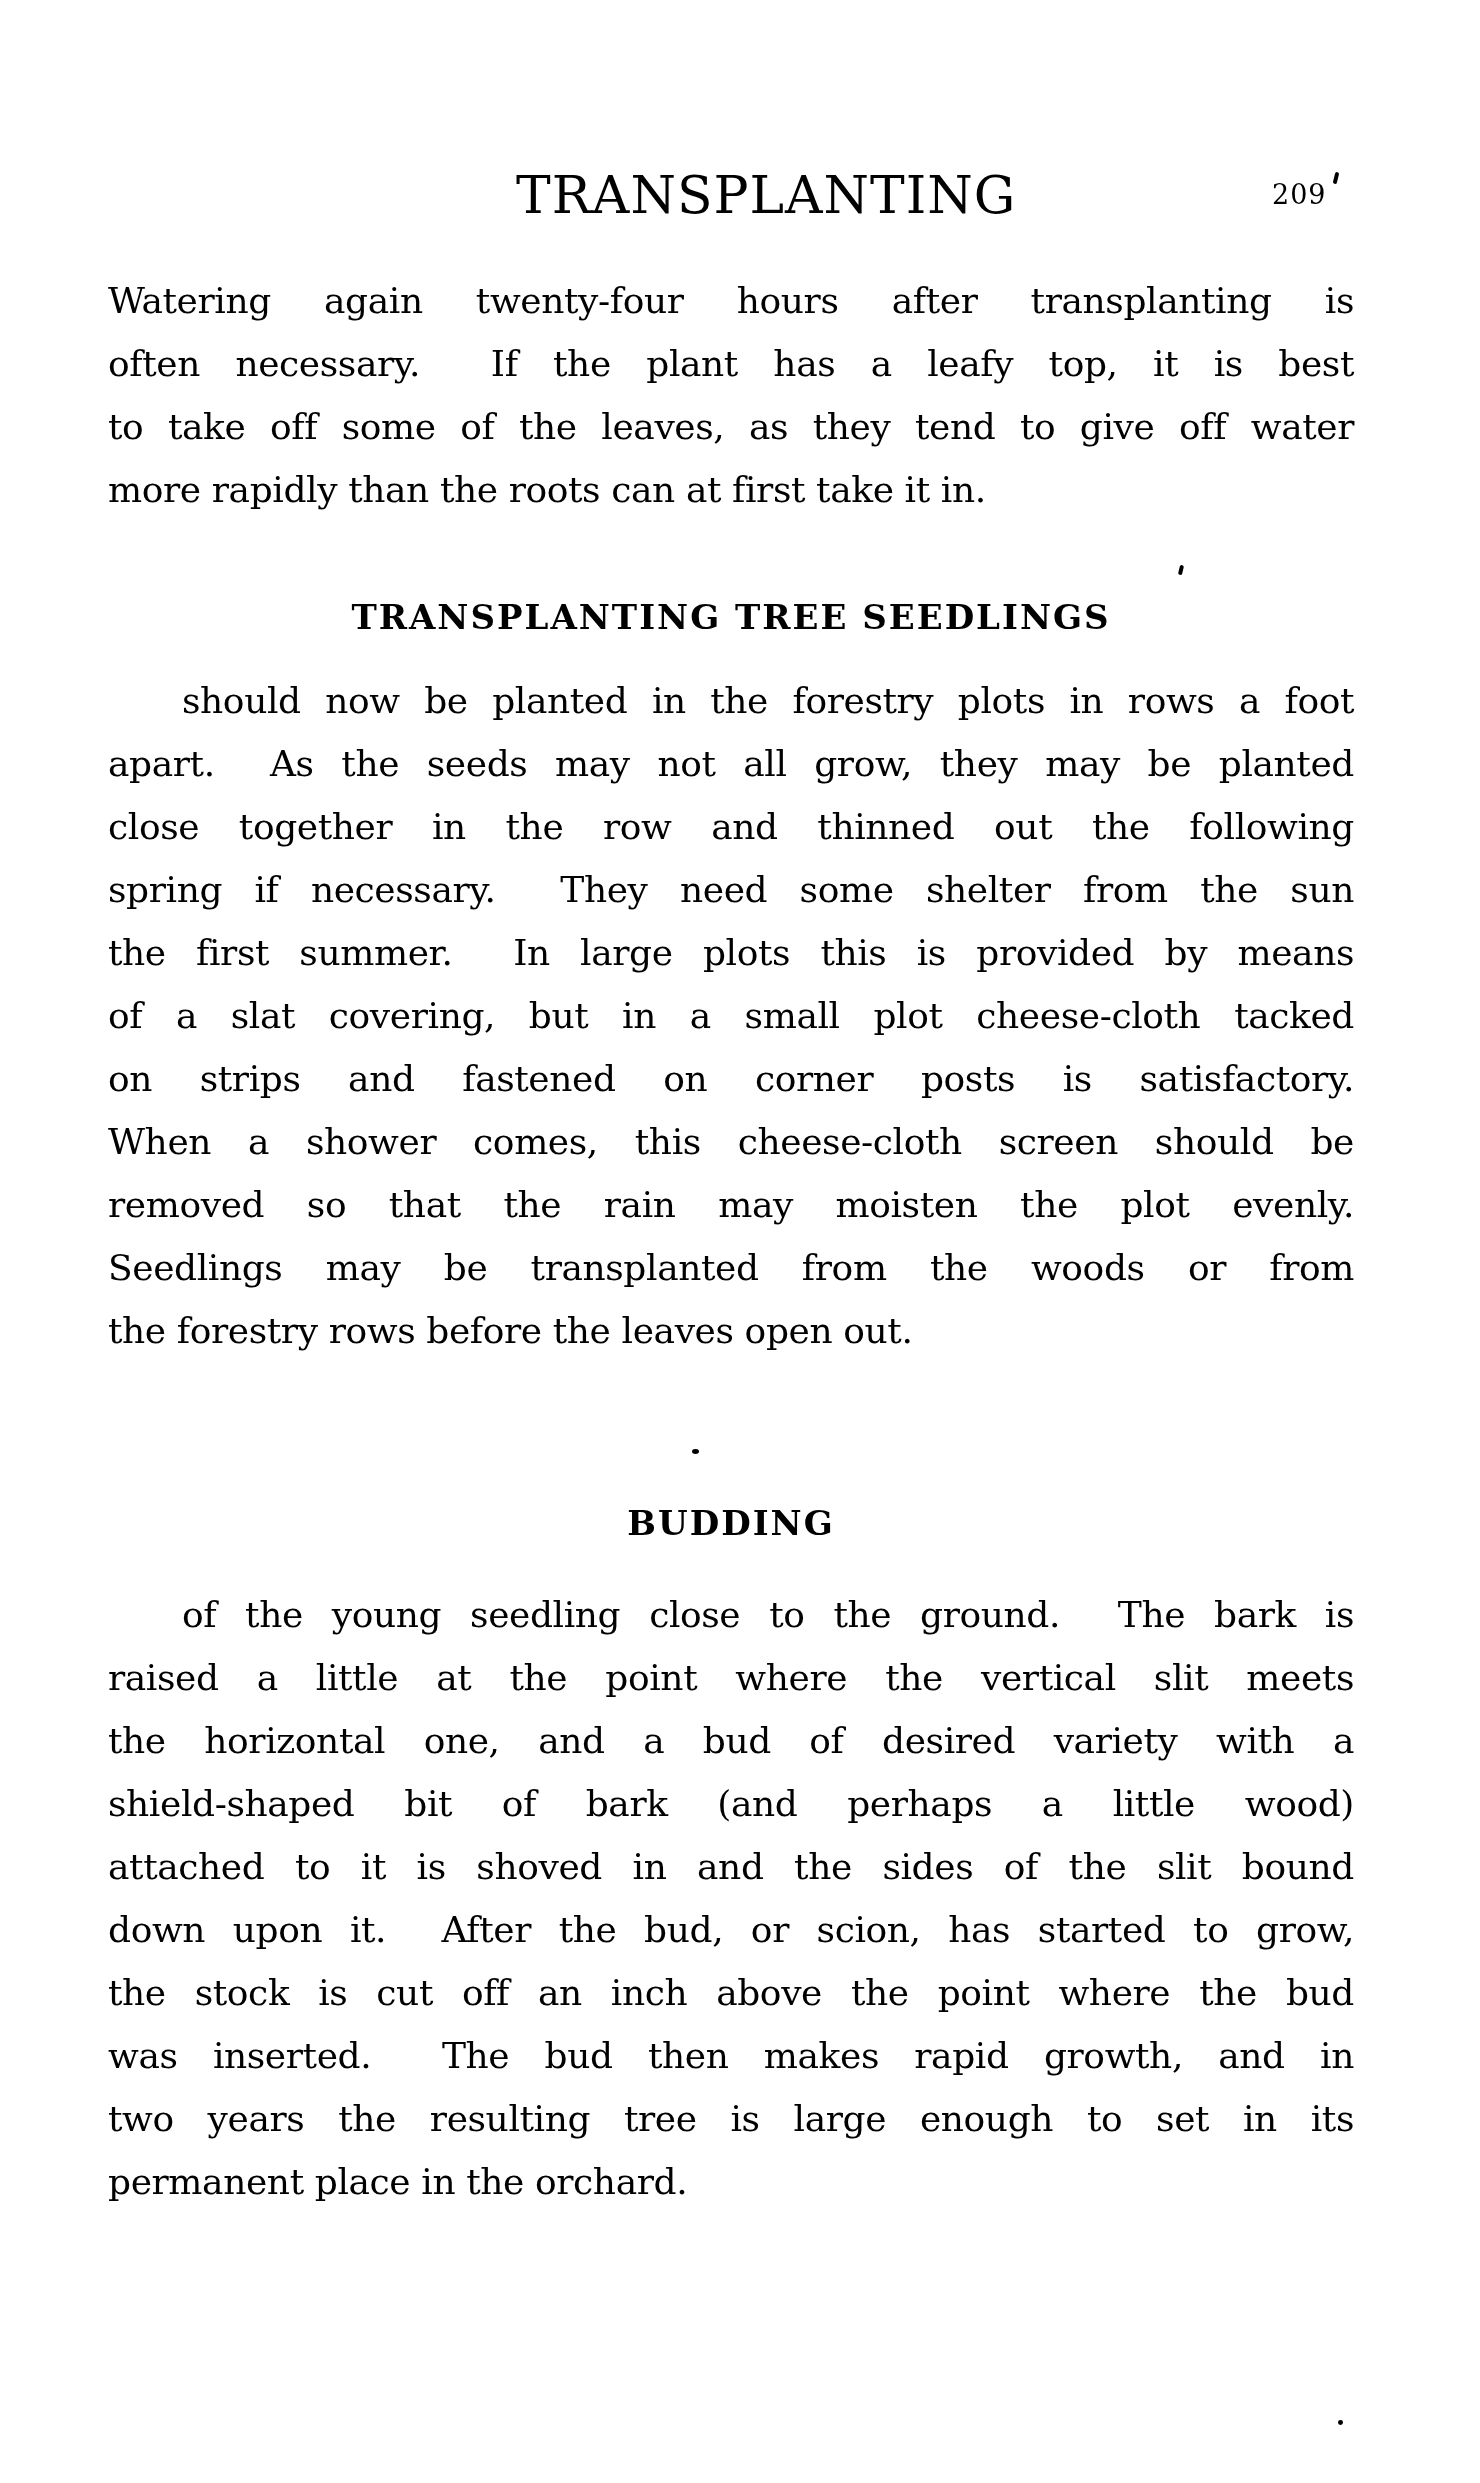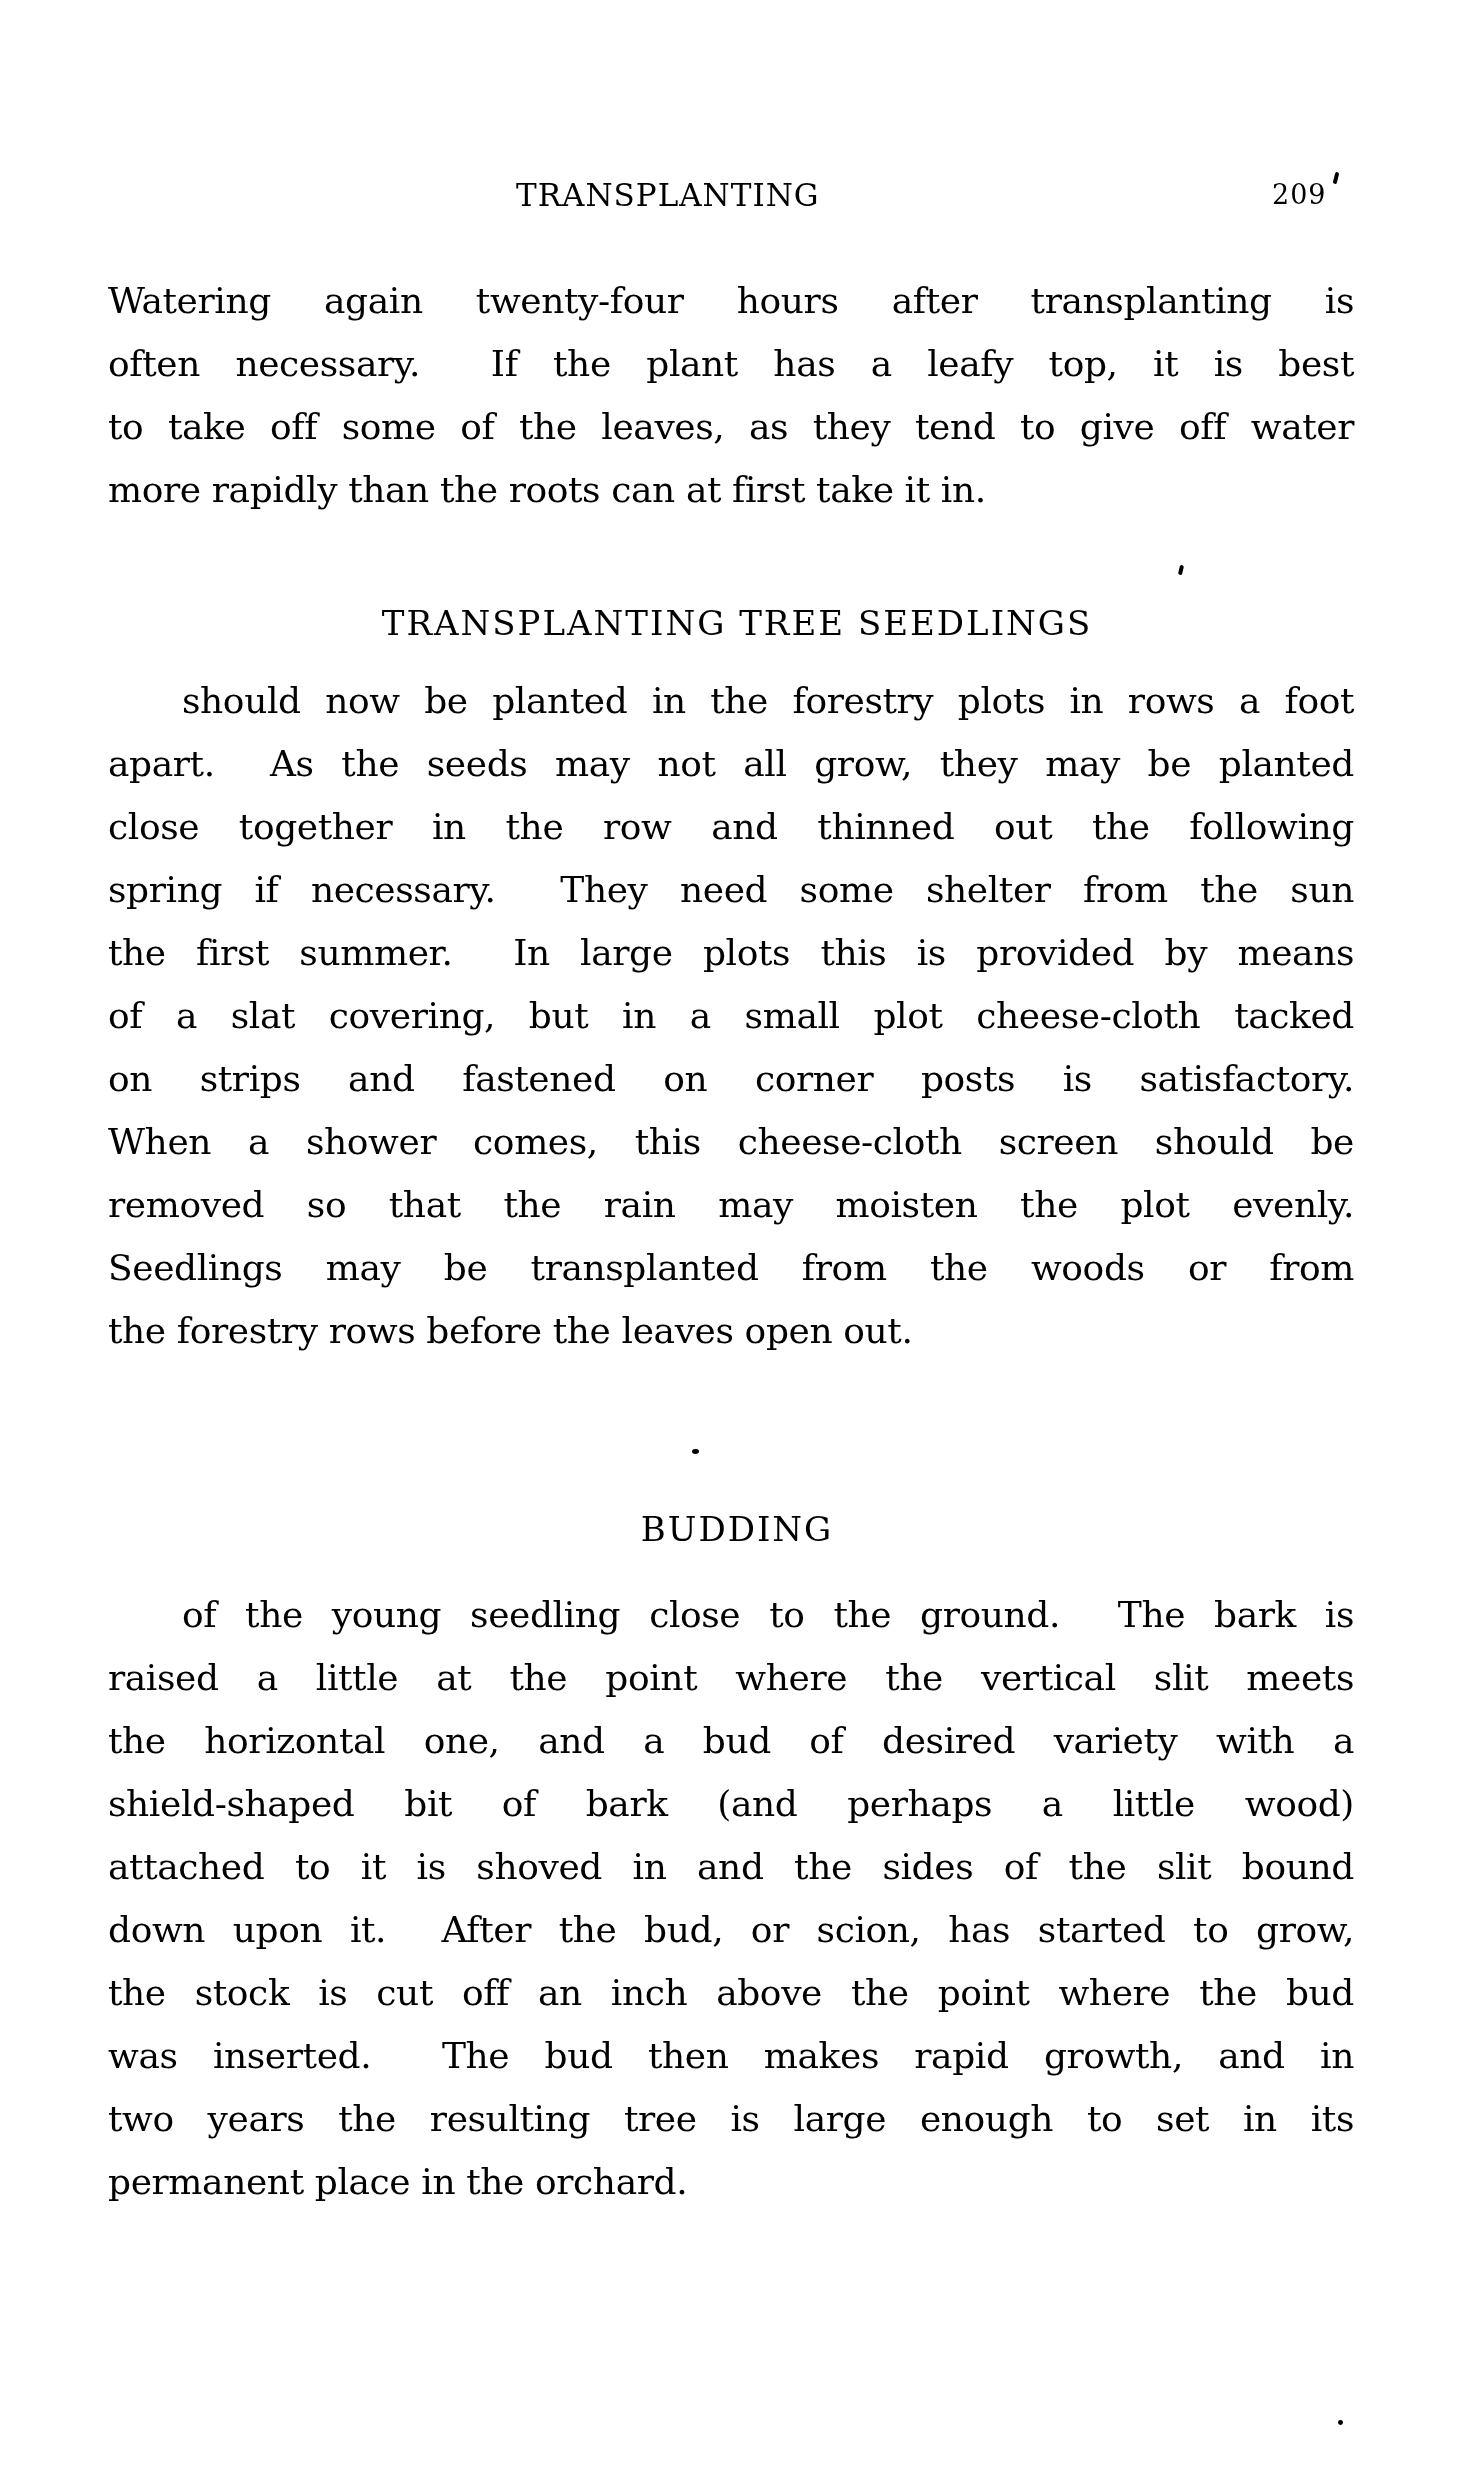--- a/index.html
+++ b/index.html
@@ -15,44 +15,44 @@
     color: #000000;
     font-family: "DejaVu Serif", "Liberation Serif", serif;
     overflow: hidden;
   }
 
   
   .running-header-title {
     position: absolute;
     left: 516px;
     top: 171px;
-    font-size: 31px;
+    font-size: 52px;
     line-height: 48px;
     letter-spacing: 1px;
     white-space: pre;
   }
   .page-number {
     position: absolute;
     left: 1272px;
     top: 171px;
     font-size: 27px;
     line-height: 48px;
     letter-spacing: 1px;
     white-space: pre;
   }
 
   
   .heading {
     position: absolute;
     left: 108px;
     width: 1246px;
-    margin: 6px;
+    margin: 0;
     font-size: 34px;
     line-height: 41px;
-    font-weight: normal;
+    font-weight: bold;
     letter-spacing: 2px;
     text-align: center;
     white-space: pre;
   }
   .heading-tree { top: 597px; }
   .heading-budding { top: 1503px; }
 
   
   .para {
     position: absolute;

